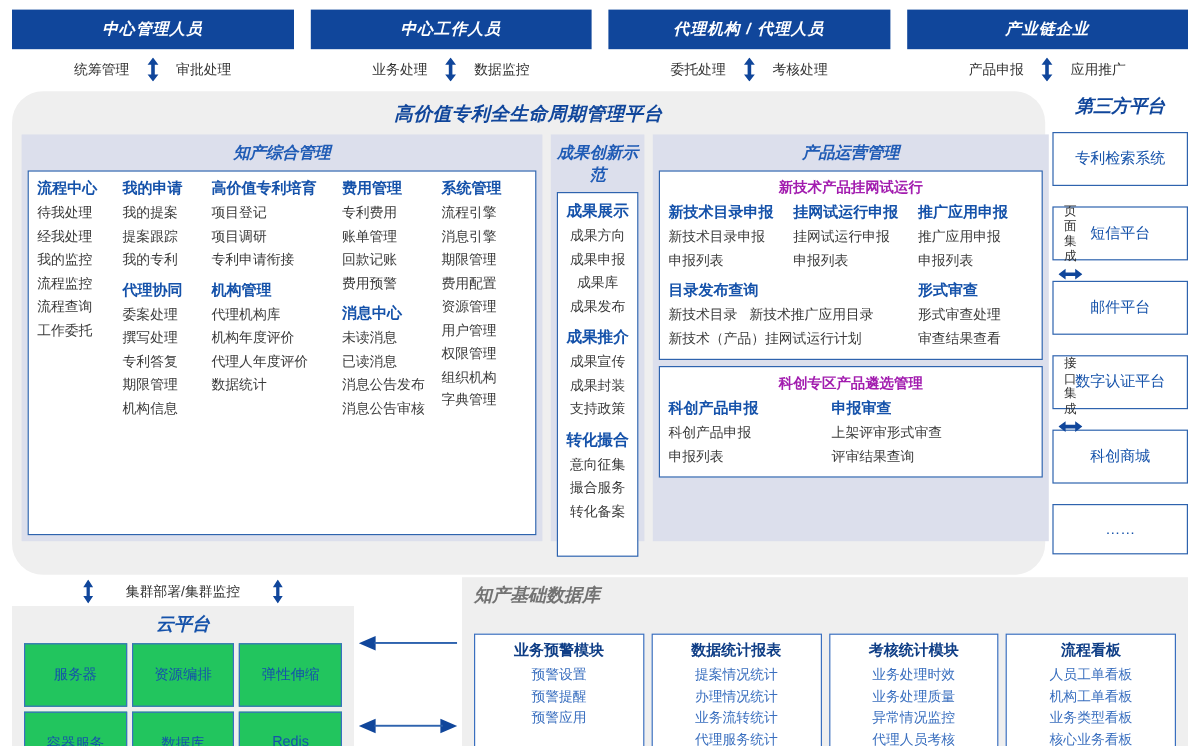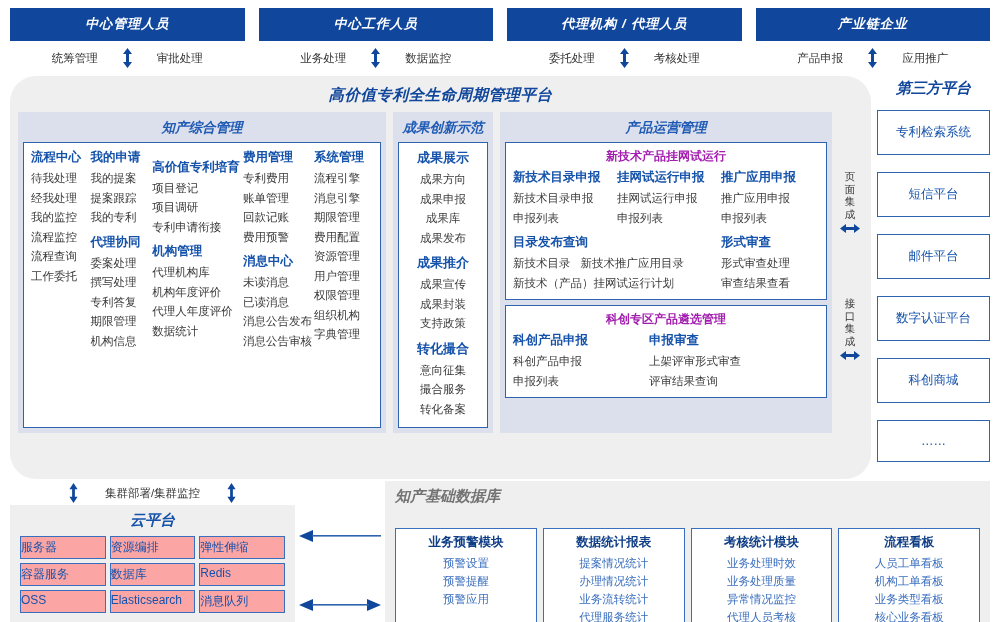--- a/index.html
+++ b/index.html
@@ -15,21 +15,21 @@
   
   .roles { display: flex; gap: 14px; padding: 8px 10px 0 10px; }
   .role-col { flex: 1; display: flex; flex-direction: column; }
   .role-head {
     background: #10469B; color: #fff; text-align: center;
     font-weight: bold; font-size: 13px; letter-spacing: 1px;
     padding: 7px 0 8px 0; font-style: italic;
   }
   .role-acts {
     display: flex; align-items: center; justify-content: center;
-    gap: 24px; padding: 7px 0 5px 0; font-size: 11.5px; color: #333;
+    gap: 14px; padding: 7px 0 5px 0; font-size: 11.5px; color: #333;
   }
   .vdarrow { width: 11px; height: 20px; flex: none; }
 
   
   .shell {
     position: relative; margin: 3px 10px 0 10px;
     background: #EFEFEF; padding: 6px 8px 8px 8px;
     display: flex; gap: 0; border-radius: 26px;
   }
   .shell-left { width: 845px; }
@@ -44,26 +44,26 @@
   .panel-title {
     text-align: center; color: #1F5BB5; font-weight: bold;
     font-size: 13.5px; font-style: italic; padding: 2px 0 5px 0;
   }
   .card {
     background: #fff; border: 1.3px solid #2E63AE;
     padding: 6px 7px 8px 7px; height: calc(100% - 25px);
   }
 
   
-  .kp { width: 368px; }
+  .kp { width: 434px; }
   .kp-cols { display: flex; gap: 2px; }
   .kp-col { display: flex; flex-direction: column; }
   .kp-col.c0 { width: 70px; }
   .kp-col.c1 { width: 73px; }
-  .kp-col.c2 { width: 108px; justify-content: center; }
+  .kp-col.c2 { width: 108px; }
   .kp-col.c3 { width: 82px; }
   .kp-col.c4 { width: 72px; }
   .grp-h {
     color: #1552AA; font-weight: bold; font-size: 12.5px;
     margin-bottom: 3px; white-space: nowrap;
   }
   .grp-h.sp { margin-top: 6px; }
   .itm { font-size: 11.5px; color: #3a3a3a; line-height: 19.5px; white-space: nowrap; }
 
   
@@ -119,22 +119,22 @@
     display: flex; align-items: center; justify-content: center;
     gap: 26px; height: 24px; font-size: 11.5px; color: #333;
   }
   .cloud { background: #EFEFEF; padding: 4px 10px 10px 10px; }
   .cloud-title {
     text-align: center; color: #1552AA; font-weight: bold;
     font-size: 15px; font-style: italic; padding: 2px 0 6px 0;
   }
   .cloud-grid { display: grid; grid-template-columns: repeat(3,1fr); gap: 4px; }
   .cell {
-    border: 1.3px solid #3A6FBF; background: #fca5a5; text-align: left;
-    font-size: 12px; color: #1552AA; padding: 2px 0;
+    border: 1.3px solid #3A6FBF; background: #22c55e; text-align: center;
+    font-size: 12px; color: #1552AA; padding: 17px 0;
   }
 
   .mid-arrows { width: 90px; position: relative; }
 
   .db-wrap { flex: 1; background: #EFEFEF; padding: 4px 10px 8px 10px; }
   .db-title {
     text-align: left; color: #737373; font-weight: bold;
     font-size: 15px; font-style: italic; padding: 2px 0 22px 0;
   }
   .db-cols { display: flex; gap: 6px; }

